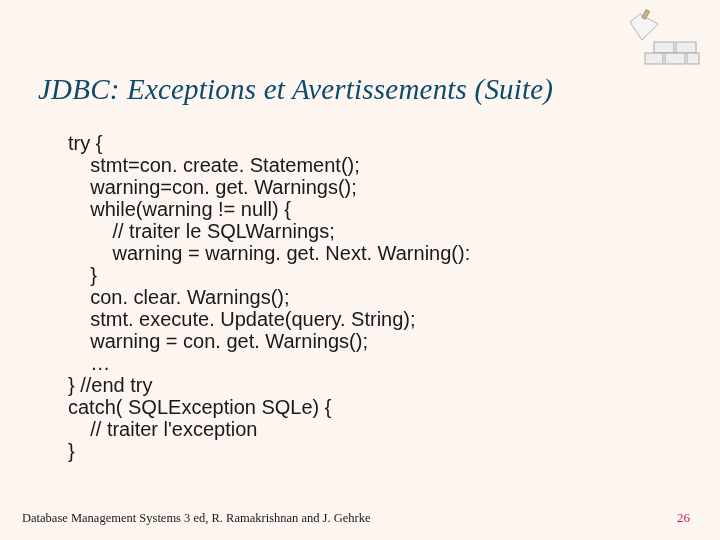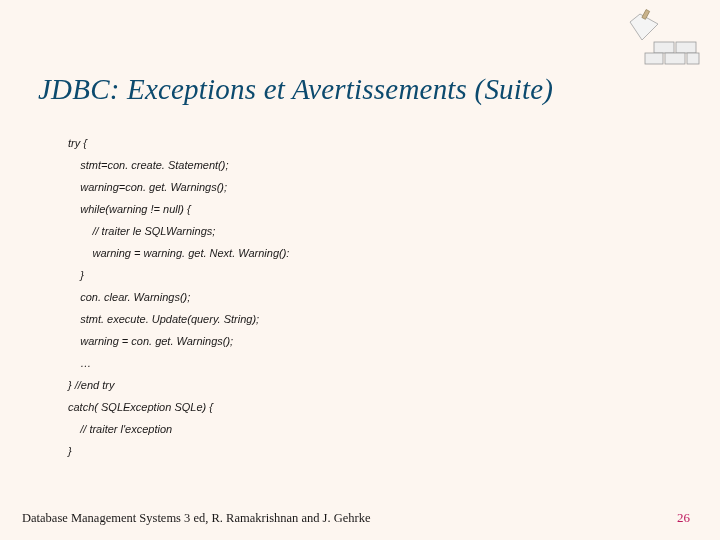--- a/index.html
+++ b/index.html
@@ -27,25 +27,24 @@
     font-weight: normal;
     color: #0c4a6e;
     letter-spacing: 0.2px;
     margin-top: 9px;
   }
   .code {
     position: absolute;
     top: 132px;
     left: 68px;
     font-family: Verdana, Geneva, sans-serif;
-    font-size: 11px;
+    font-size: 20px;
     line-height: 22px;
     color: #1a1818;
     white-space: pre;
-    font-style: italic;
   }
   .footer-left {
     position: absolute;
     bottom: 14px;
     left: 22px;
     font-size: 12.5px;
     color: #1a1818;
   }
   .footer-right {
     position: absolute;

